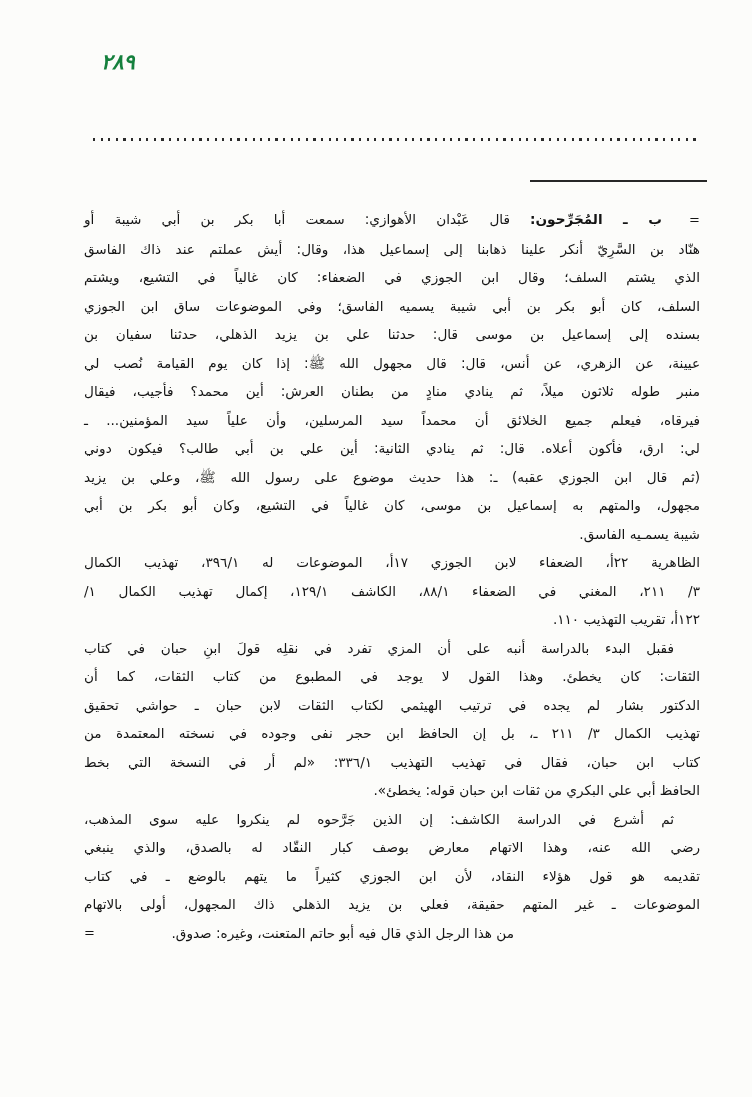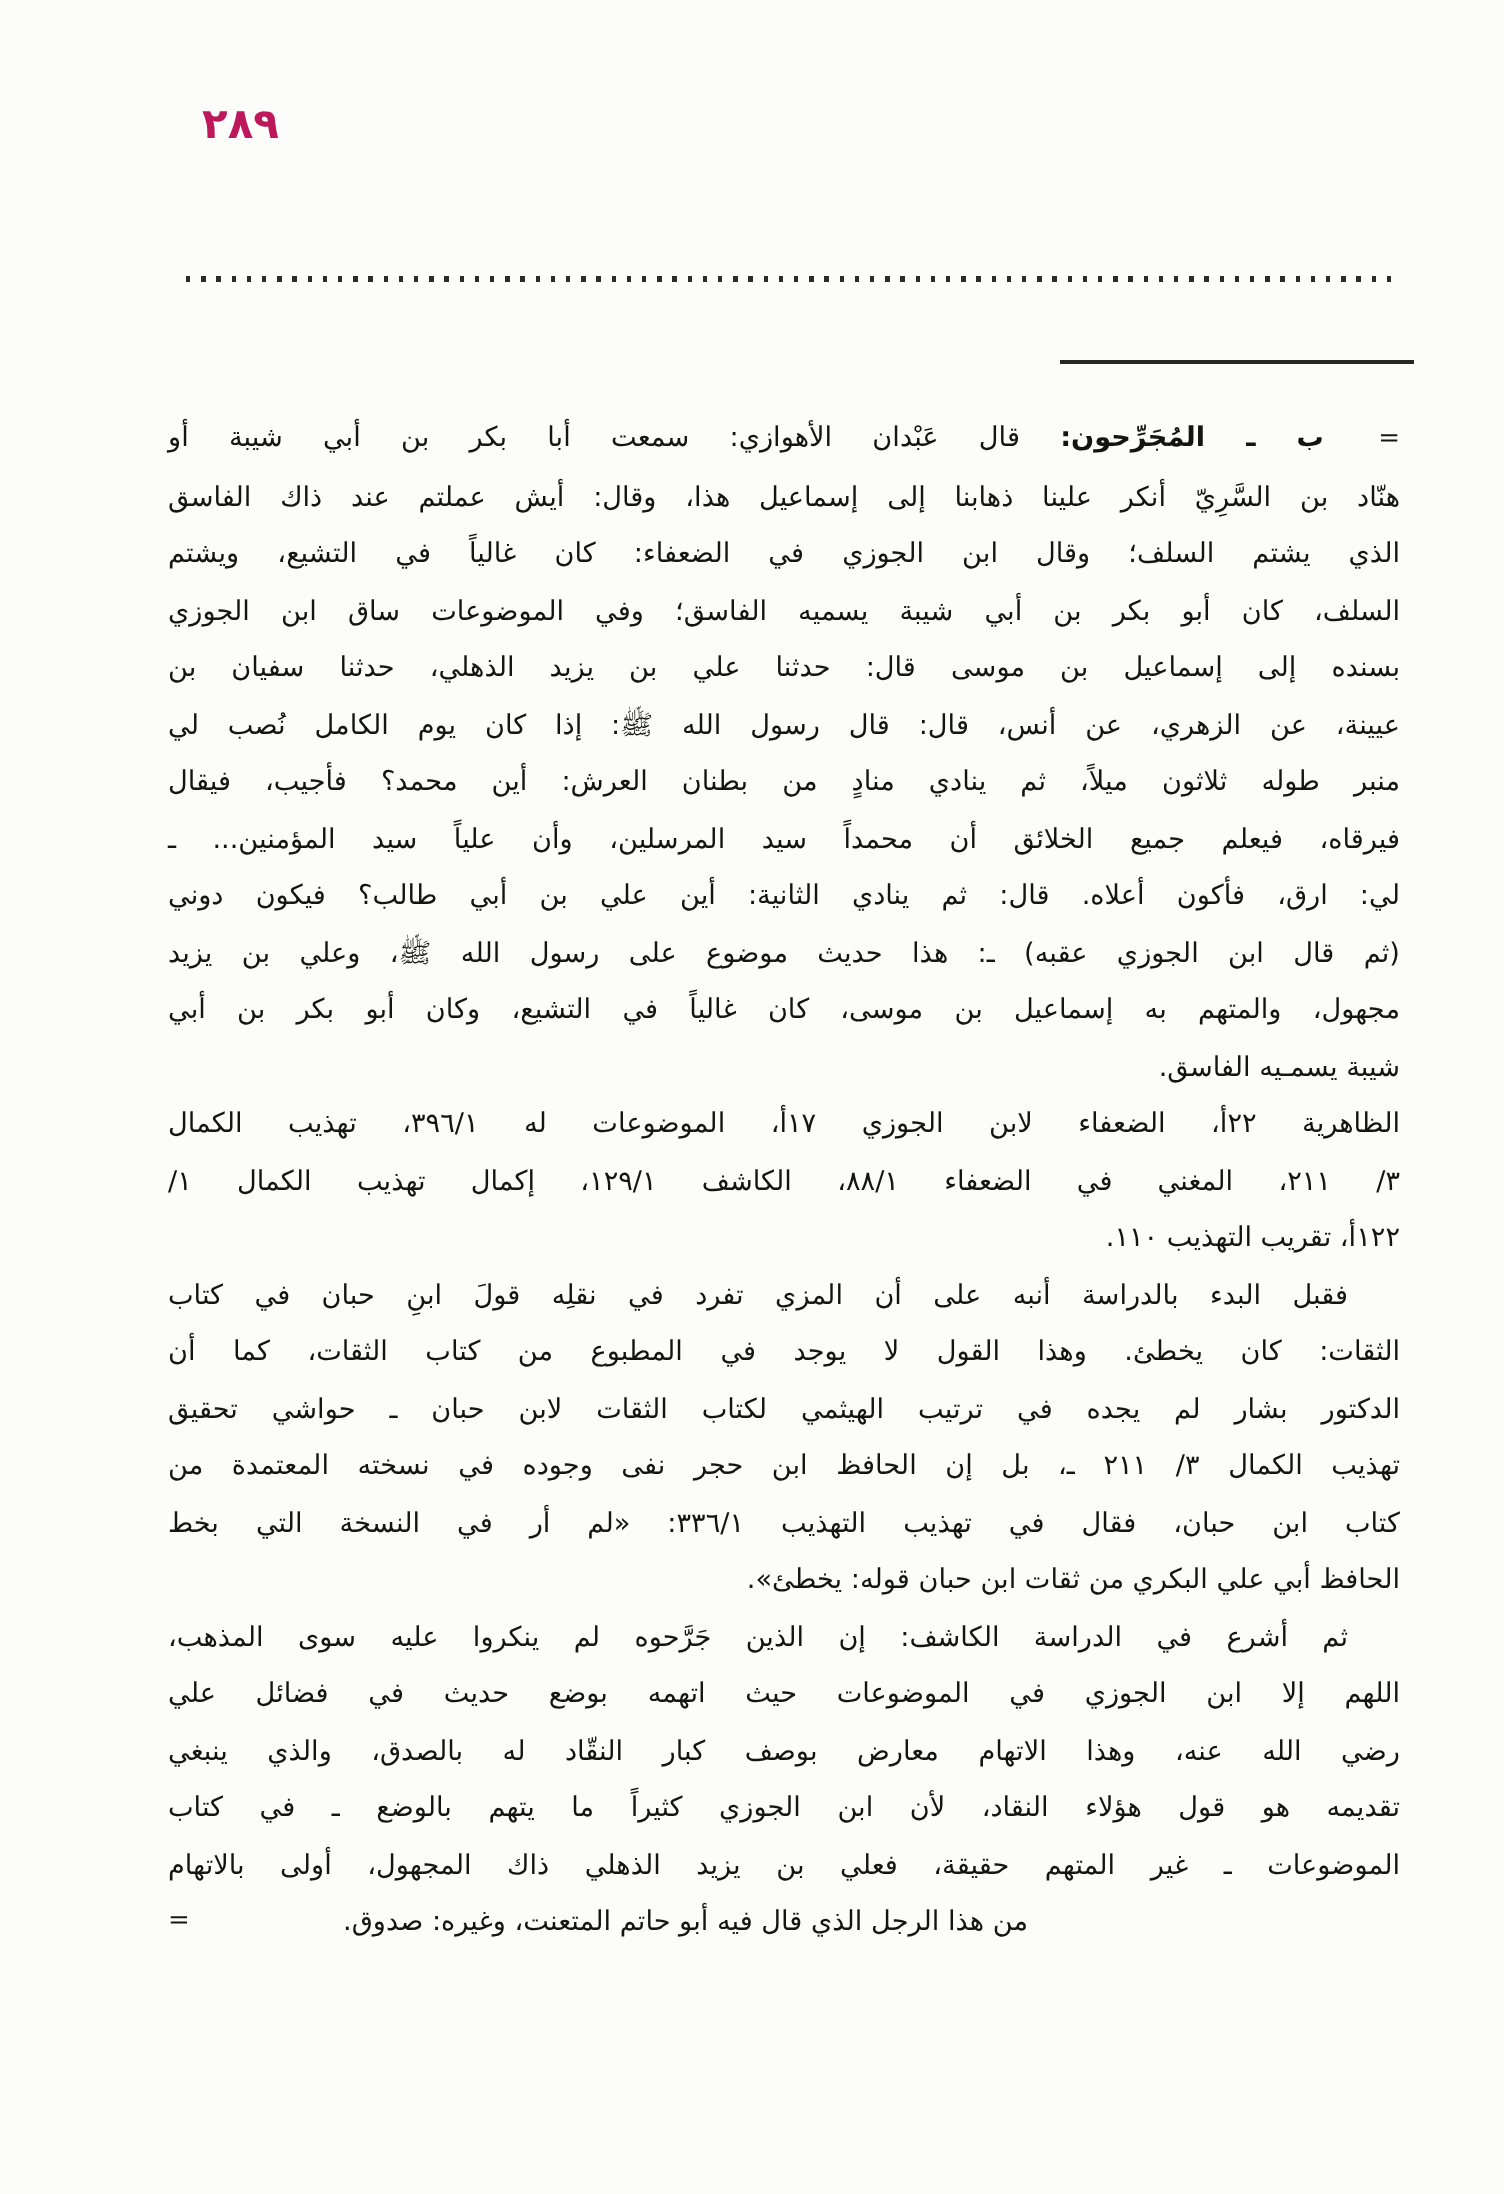--- a/index.html
+++ b/index.html
@@ -15,21 +15,22 @@
     color:#161616;
     overflow:hidden;
   }
   .page-number{
     position:absolute;
     left:101px;top:50px;
     font-size:21px;
     font-weight:bold;
     direction:rtl;
     letter-spacing:2px;
-    color:#be185d;
+    color:#15803d;
+    font-style:italic;
   }
   .dotted-separator{
     position:absolute;
     top:138px;left:93px;
     width:608px;height:3px;
     background:repeating-linear-gradient(to right,#2b2b2b 0 2.2px,transparent 2.2px 7.6px);
   }
   .footnote-rule{
     position:absolute;
     top:180px;left:530px;
@@ -77,36 +78,35 @@
 <div class="page">
   <div class="page-number">٢٨٩</div>
   <div class="dotted-separator"></div>
   <div class="footnote-rule"></div>
   <div class="footnote-text">
       <div class="fline"><span class="startmark">=</span> <b>ب ـ المُجَرِّحون:</b> <span>قال عَبْدان الأهوازي: سمعت أبا بكر بن أبي شيبة أو</span></div>
       <div class="fline">هنّاد بن السَّرِيّ أنكر علينا ذهابنا إلى إسماعيل هذا، وقال: أيش عملتم عند ذاك الفاسق</div>
       <div class="fline">الذي يشتم السلف؛ وقال ابن الجوزي في الضعفاء: كان غالياً في التشيع، ويشتم</div>
       <div class="fline">السلف، كان أبو بكر بن أبي شيبة يسميه الفاسق؛ وفي الموضوعات ساق ابن الجوزي</div>
       <div class="fline">بسنده إلى إسماعيل بن موسى قال: حدثنا علي بن يزيد الذهلي، حدثنا سفيان بن</div>
-      <div class="fline">عيينة، عن الزهري، عن أنس، قال: قال رسول الله ﷺ: إذا كان يوم الكامل نُصب لي</div>
+      <div class="fline">عيينة، عن الزهري، عن أنس، قال: قال مجهول الله ﷺ: إذا كان يوم القيامة نُصب لي</div>
       <div class="fline">منبر طوله ثلاثون ميلاً، ثم ينادي منادٍ من بطنان العرش: أين محمد؟ فأجيب، فيقال</div>
       <div class="fline">فيرقاه، فيعلم جميع الخلائق أن محمداً سيد المرسلين، وأن علياً سيد المؤمنين... ـ</div>
       <div class="fline">لي: ارق، فأكون أعلاه. قال: ثم ينادي الثانية: أين علي بن أبي طالب؟ فيكون دوني</div>
       <div class="fline">(ثم قال ابن الجوزي عقبه) ـ: هذا حديث موضوع على رسول الله ﷺ، وعلي بن يزيد</div>
       <div class="fline">مجهول، والمتهم به إسماعيل بن موسى، كان غالياً في التشيع، وكان أبو بكر بن أبي</div>
       <div class="fline pend">شيبة يسمـيه الفاسق.</div>
       <div class="fline">الظاهرية ٢٢أ، الضعفاء لابن الجوزي ١٧أ، الموضوعات له ٣٩٦/١، تهذيب الكمال</div>
       <div class="fline">٣/ ٢١١، المغني في الضعفاء ٨٨/١، الكاشف ١٢٩/١، إكمال تهذيب الكمال ١/</div>
       <div class="fline pend">١٢٢أ، تقريب التهذيب ١١٠.</div>
       <div class="fline pstart">فقبل البدء بالدراسة أنبه على أن المزي تفرد في نقلِه قولَ ابنِ حبان في كتاب</div>
       <div class="fline">الثقات: كان يخطئ. وهذا القول لا يوجد في المطبوع من كتاب الثقات، كما أن</div>
       <div class="fline">الدكتور بشار لم يجده في ترتيب الهيثمي لكتاب الثقات لابن حبان ـ حواشي تحقيق</div>
       <div class="fline">تهذيب الكمال ٣/ ٢١١ ـ، بل إن الحافظ ابن حجر نفى وجوده في نسخته المعتمدة من</div>
       <div class="fline">كتاب ابن حبان، فقال في تهذيب التهذيب ٣٣٦/١: «لم أر في النسخة التي بخط</div>
       <div class="fline pend">الحافظ أبي علي البكري من ثقات ابن حبان قوله: يخطئ».</div>
       <div class="fline pstart">ثم أشرع في الدراسة الكاشف: إن الذين جَرَّحوه لم ينكروا عليه سوى المذهب،</div>
-      <div class="fline">اللهم إلا ابن الجوزي في الموضوعات حيث اتهمه بوضع حديث في فضائل علي</div>
       <div class="fline">رضي الله عنه، وهذا الاتهام معارض بوصف كبار النقّاد له بالصدق، والذي ينبغي</div>
       <div class="fline">تقديمه هو قول هؤلاء النقاد، لأن ابن الجوزي كثيراً ما يتهم بالوضع ـ في كتاب</div>
       <div class="fline">الموضوعات ـ غير المتهم حقيقة، فعلي بن يزيد الذهلي ذاك المجهول، أولى بالاتهام</div>
       <div class="fline pend closing"><span>من هذا الرجل الذي قال فيه أبو حاتم المتعنت، وغيره: صدوق.</span><span class="endmark">=</span></div>
     </div>
 </div>
 
 </body></html>

